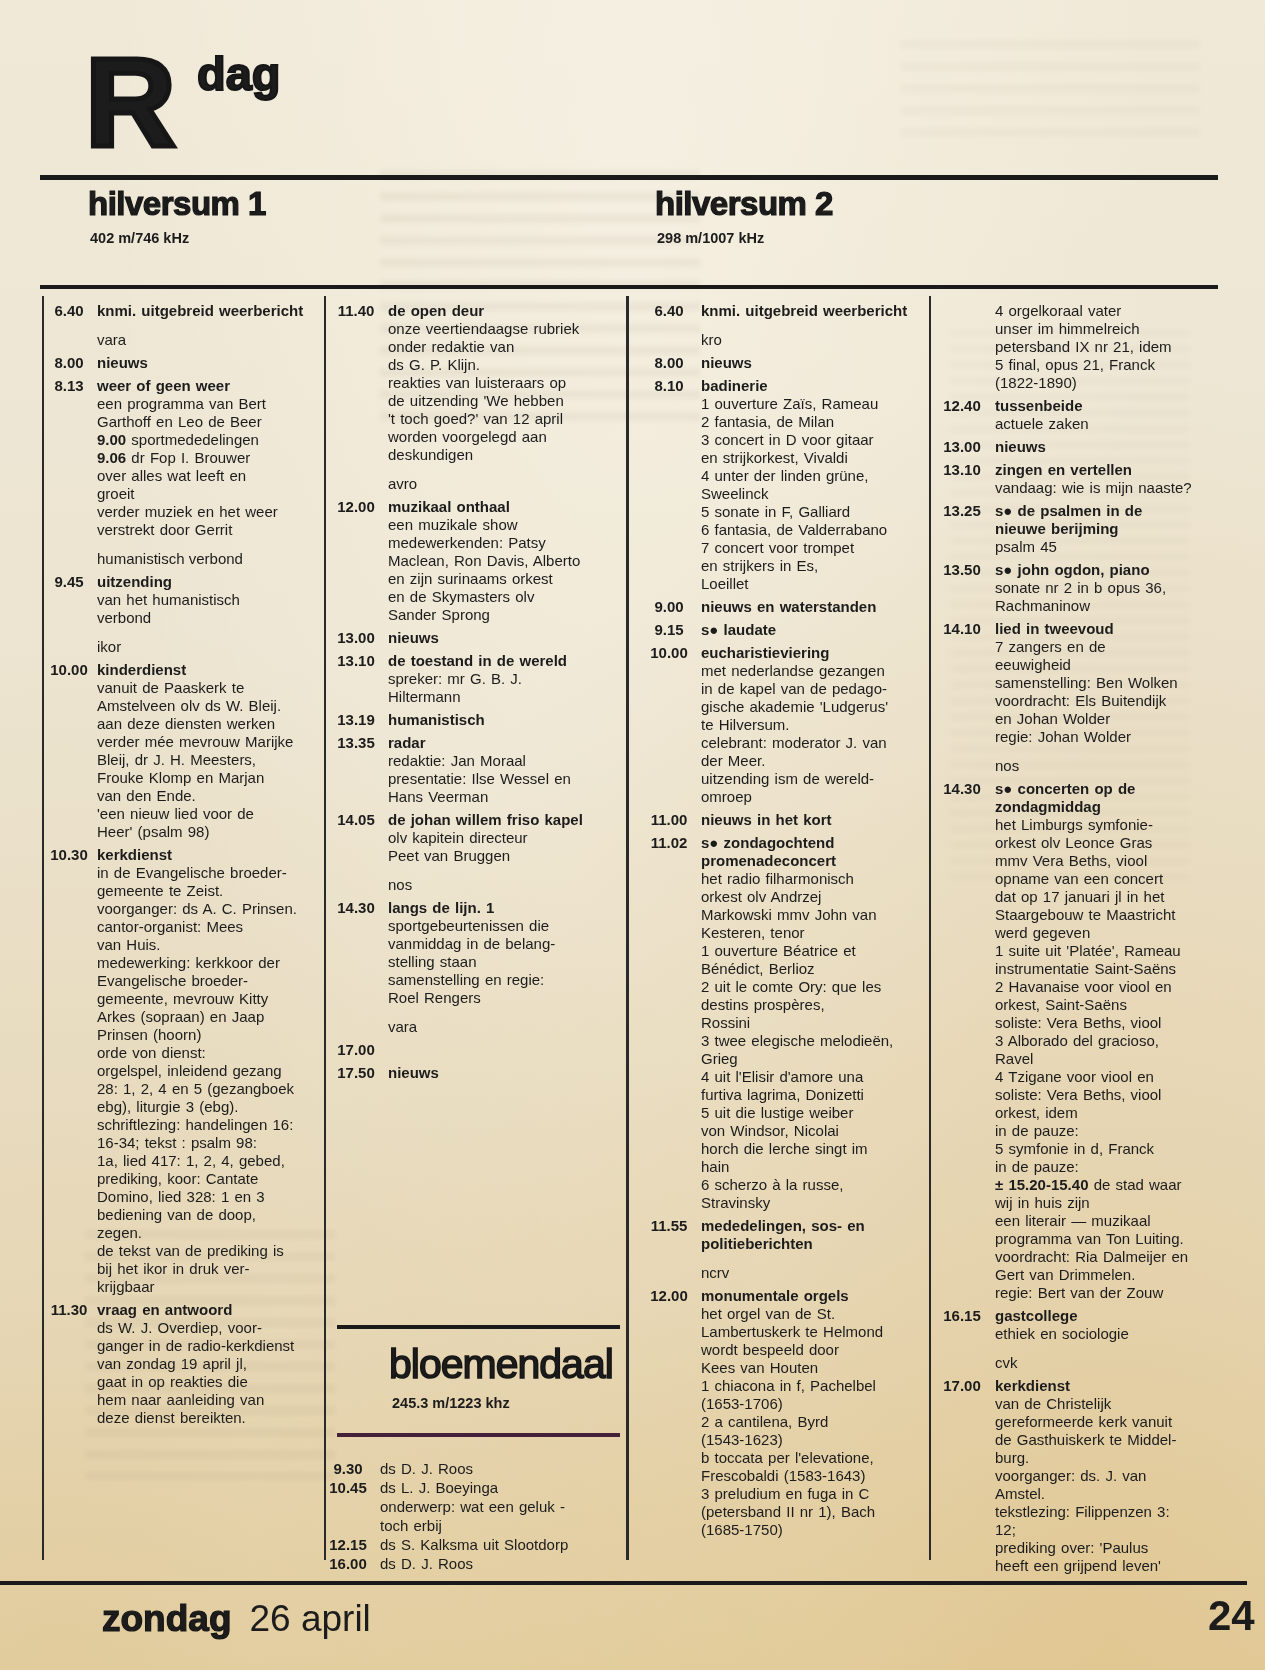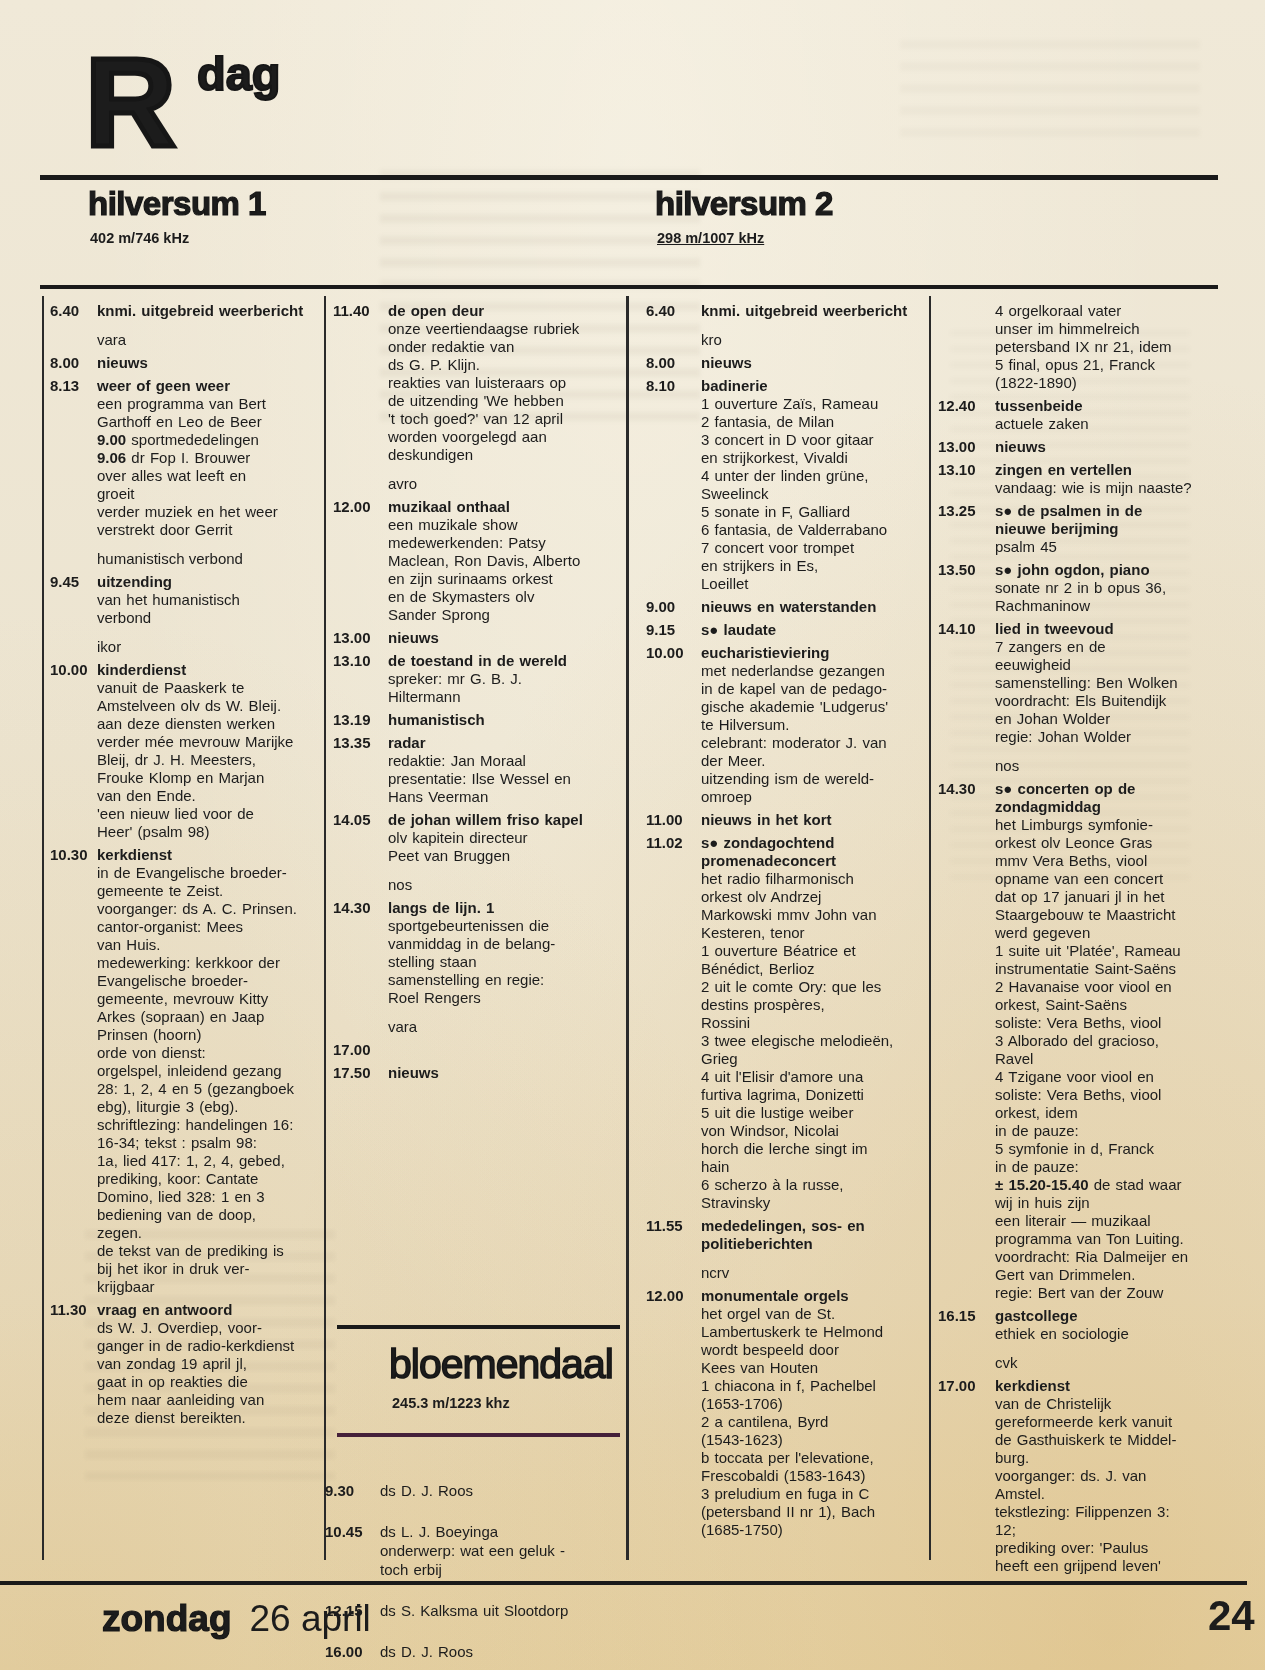--- a/index.html
+++ b/index.html
@@ -16,37 +16,37 @@
     background:repeating-linear-gradient(180deg,rgba(125,112,92,.14) 0 9px,transparent 9px 22px);}
   .rule{position:absolute;background:#1a1a1a;}
   .vrule{position:absolute;background:#2a2a2a;}
   .logo{position:absolute;left:85px;top:40px;}
   .logo-r{font-size:126px;line-height:1;font-weight:bold;-webkit-text-stroke:5px #161616;letter-spacing:-4px;}
   .logo-word{position:absolute;left:112px;top:6px;font-size:47px;font-weight:bold;-webkit-text-stroke:2px #161616;}
   .station-name{position:absolute;font-size:33px;font-weight:bold;letter-spacing:-.5px;-webkit-text-stroke:1.2px #161616;}
   .station-freq{position:absolute;font-size:14.5px;font-weight:bold;}
   .col{position:absolute;top:296px;padding-top:6px;height:1280px;overflow:hidden;box-sizing:border-box;}
   .entry{display:grid;grid-template-columns:var(--tw) 1fr;column-gap:9px;margin-bottom:5px;}
-  .time{font-weight:bold;text-align:left;font-size:15px;line-height:18px;}
+  .time{font-weight:bold;text-align:center;font-size:15px;line-height:18px;}
   .body{font-size:15px;line-height:18px;word-spacing:1px;}
   .title{font-weight:bold;}
   .line{white-space:nowrap;}
   .line b{font-weight:bold;}
   .lbl{margin:11px 0 5px;padding-left:calc(var(--tw) + 9px);font-size:15px;line-height:18px;}
   #col1{left:50px;width:268px;--tw:38px;}
   #col2{left:333px;width:265px;--tw:46px;}
   #col3{left:646px;width:271px;--tw:46px;}
   #col4{left:938px;width:260px;--tw:48px;}
   .bloem{position:absolute;left:325px;top:1325px;width:296px;}
   .bloem-rule1{position:absolute;left:12px;top:0;width:283px;height:4px;background:#1a1a1a;}
   .bloem-title{position:absolute;left:64px;top:16px;font-size:41px;font-weight:normal;letter-spacing:-1px;-webkit-text-stroke:1.5px #161616;}
   .bloem-freq{position:absolute;left:67px;top:70px;font-size:14.5px;font-weight:bold;}
   .bloem-rule2{position:absolute;left:12px;top:108px;width:283px;height:4px;background:#45203a;}
   .bloem-list{position:absolute;left:0;top:134px;width:296px;--tw:46px;}
-  .bloem-list .entry{margin-bottom:0;margin-top:22px;}
+  .bloem-list .entry{margin-bottom:0;}
   .bloem-list .time,.bloem-list .body{line-height:19px;}
   .footer-text{position:absolute;left:102px;top:1598px;font-size:37px;}
   .footer-day{font-weight:bold;-webkit-text-stroke:1.2px #161616;margin-right:18px;}
   .page-num{position:absolute;left:1208px;top:1592px;font-size:42px;font-weight:bold;}
 </style>
 </head>
 <body>
 
 <div class="ghost" style="left:380px;top:170px;width:320px;height:260px;opacity:.5;"></div>
 <div class="ghost" style="left:85px;top:1230px;width:250px;height:250px;opacity:.45;"></div>
@@ -56,21 +56,21 @@
 <div class="logo">
   <span class="logo-r">R</span>
   <span class="logo-word">dag</span>
 </div>
 
 <div class="rule" style="left:40px;top:175px;width:1178px;height:5px;"></div>
 
 <div class="station-name" style="left:88px;top:185px;">hilversum 1</div>
 <div class="station-freq" style="left:90px;top:230px;">402 m/746 kHz</div>
 <div class="station-name" style="left:655px;top:185px;">hilversum 2</div>
-<div class="station-freq" style="left:657px;top:230px;text-decoration:underline;">298 m/1007 kHz</div>
+<div class="station-freq" style="left:657px;top:230px;">298 m/1007 kHz</div>
 
 <div class="rule" style="left:40px;top:285px;width:1178px;height:4px;"></div>
 
 <div class="vrule" style="left:42px;top:296px;width:2px;height:1264px;"></div>
 <div class="vrule" style="left:324px;top:296px;width:2px;height:1264px;"></div>
 <div class="vrule" style="left:626px;top:296px;width:3px;height:1264px;"></div>
 <div class="vrule" style="left:929px;top:296px;width:2px;height:1264px;"></div>
 
 <div id="col1" class="col">
     <div class="entry">

